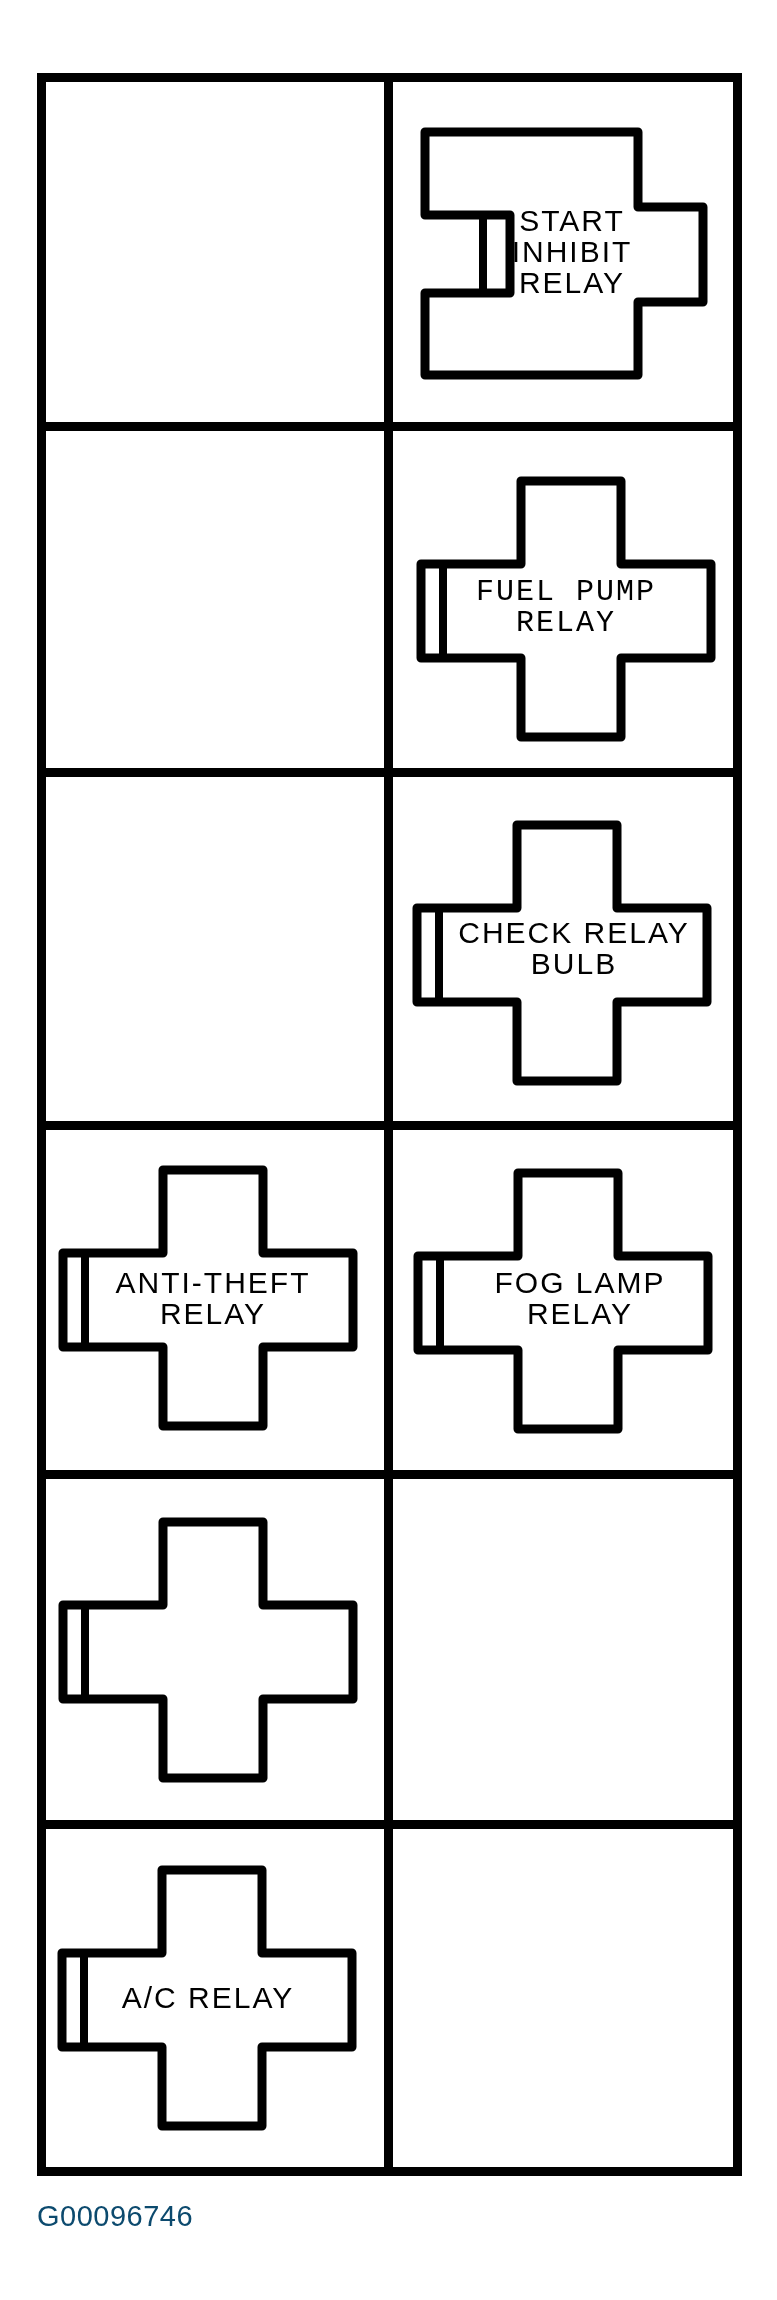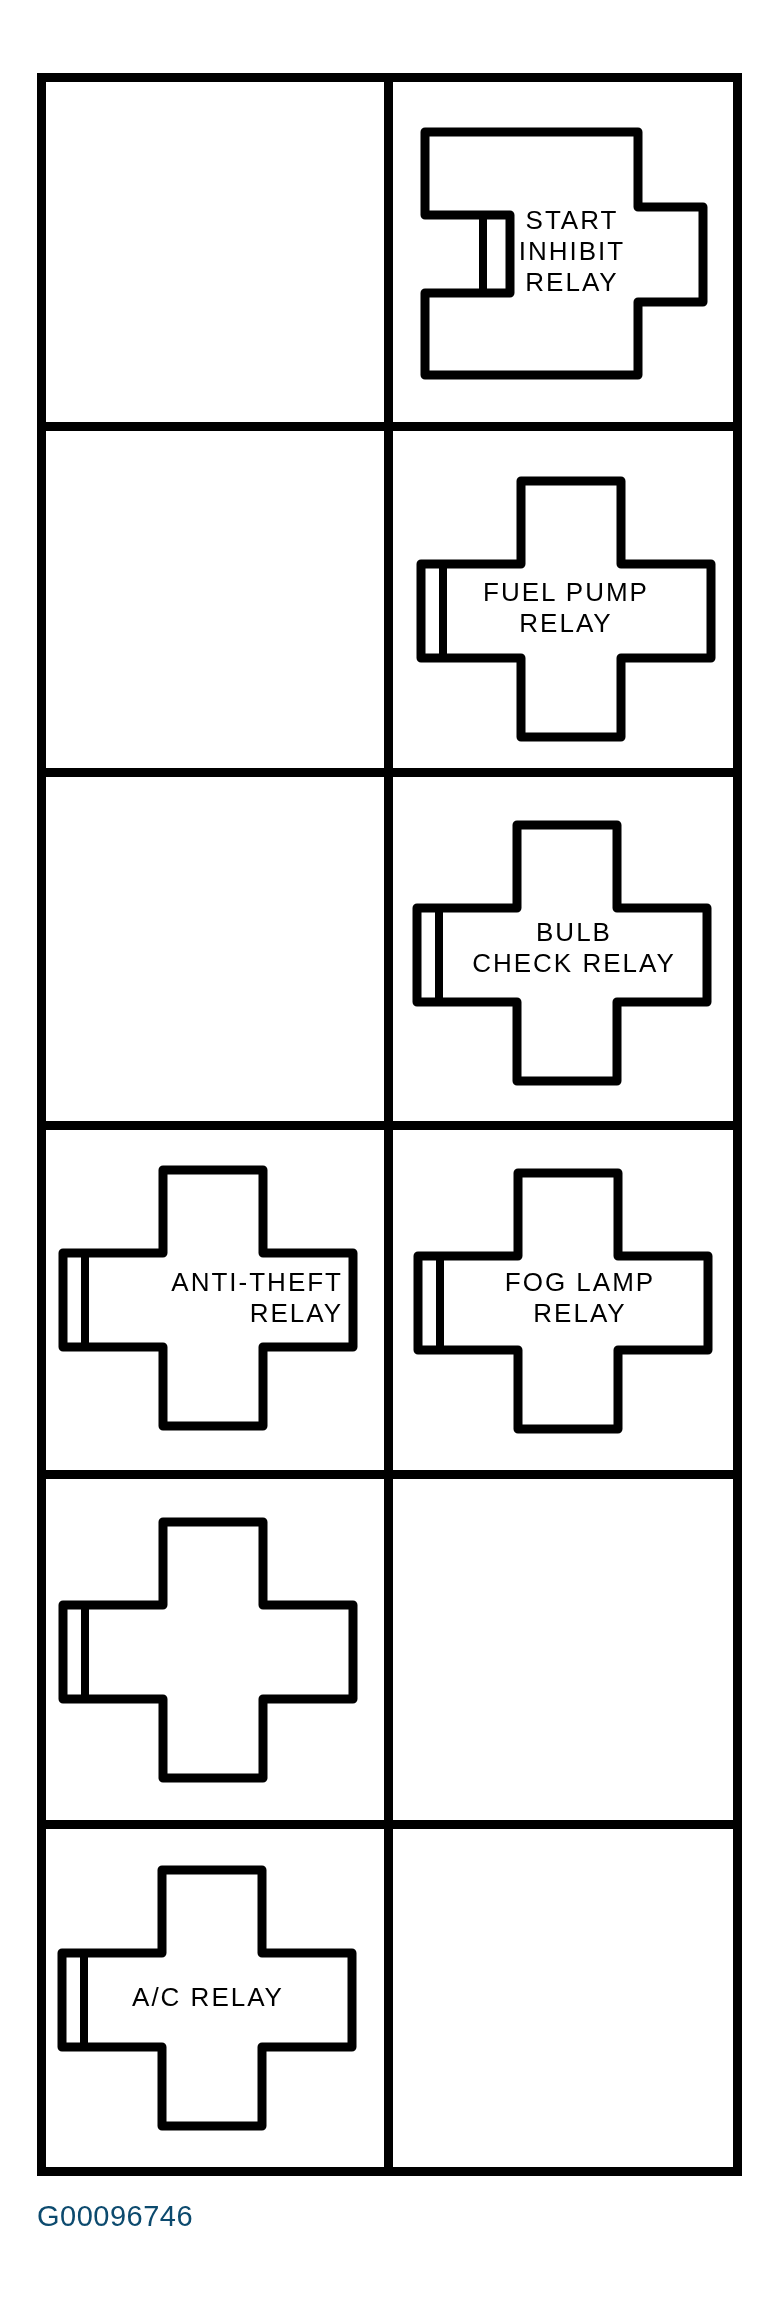--- a/index.html
+++ b/index.html
@@ -46,32 +46,32 @@
   .hline.h3 { top: 1121px; }
   .hline.h4 { top: 1470px; }
   .hline.h5 { top: 1820px; }
 
   .relay-shape { position: absolute; }
   .relay-shape svg { display: block; }
 
   .relay-label {
     position: absolute;
     text-align: center;
-    font-size: 26px;
+    font-size: 30px;
     line-height: 31px;
     letter-spacing: 2px;
     white-space: nowrap;
     color: #000000;
   }
   .relay-label span { display: block; }
 
   .lbl-start-inhibit { left: 472px; top: 205px; width: 200px; }
-  .lbl-fuel-pump     { left: 446px; top: 577px; width: 240px; }
+  .lbl-fuel-pump     { left: 446px; top: 577px; width: 240px; font-family: Liberation Mono, monospace; }
   .lbl-bulb-check    { left: 444px; top: 917px; width: 260px; }
-  .lbl-anti-theft    { left: 83px;  top: 1267px; width: 260px; text-align: right; }
+  .lbl-anti-theft    { left: 83px;  top: 1267px; width: 260px; }
   .lbl-fog-lamp      { left: 460px; top: 1267px; width: 240px; }
   .lbl-horn          { left: 87px;  top: 1632px; width: 260px; }
   .lbl-ac            { left: 78px;  top: 1982px; width: 260px; }
 
   .figure-caption {
     position: absolute;
     left: 37px;
     top: 2200px;
     font-size: 29px;
     letter-spacing: 0.5px;
@@ -114,22 +114,22 @@
     <span>RELAY</span>
   </div>
 
   <div class="relay-shape" style="left:412px; top:820px;">
     <svg width="300" height="266" viewBox="0 0 300 266">
       <path d="M105,5 H205 V88 H295 V182 H205 V261 H105 V182 H5 V88 H105 Z" fill="none" stroke="#000000" stroke-width="9" stroke-linejoin="round"></path>
       <line x1="27" y1="88" x2="27" y2="182" stroke="#000000" stroke-width="8"></line>
     </svg>
   </div>
   <div class="relay-label lbl-bulb-check">
+    <span>CHECK RELAY</span>
     <span>BULB</span>
-    <span>CHECK RELAY</span>
   </div>
 
   <div class="relay-shape" style="left:58px; top:1165px;">
     <svg width="300" height="266" viewBox="0 0 300 266">
       <path d="M105,5 H205 V88 H295 V182 H205 V261 H105 V182 H5 V88 H105 Z" fill="none" stroke="#000000" stroke-width="9" stroke-linejoin="round"></path>
       <line x1="27" y1="88" x2="27" y2="182" stroke="#000000" stroke-width="8"></line>
     </svg>
   </div>
   <div class="relay-label lbl-anti-theft">
     <span>ANTI-THEFT</span>

